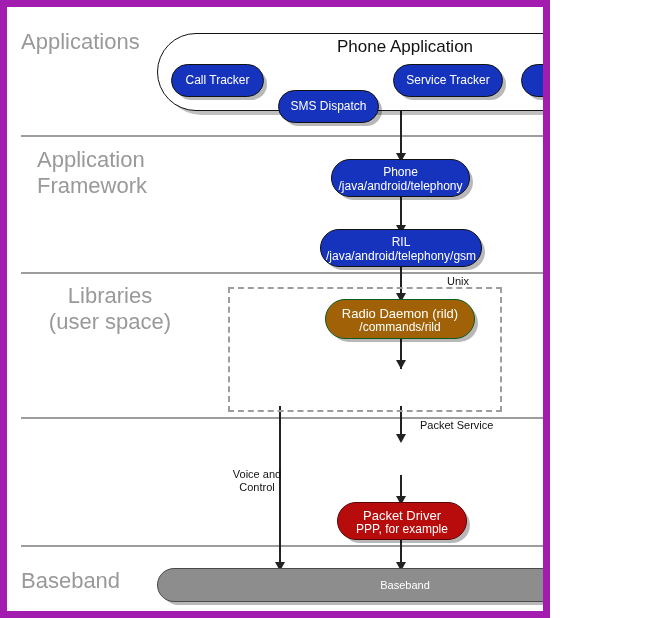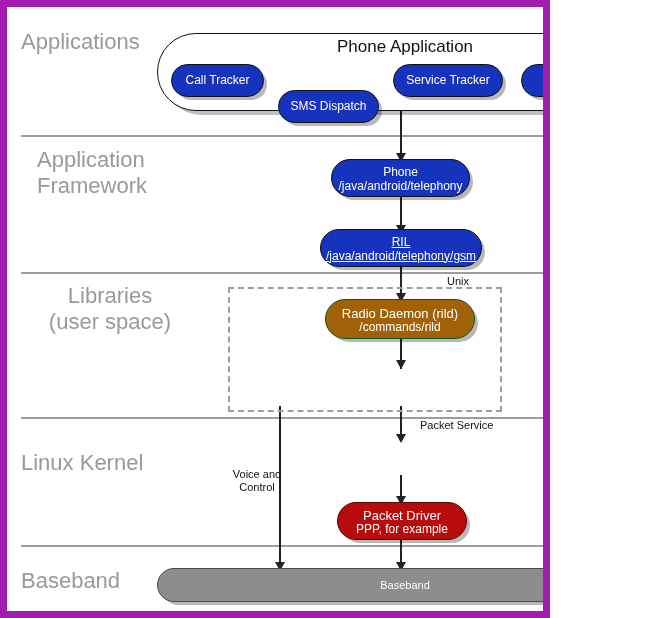--- a/index.html
+++ b/index.html
@@ -76,21 +76,20 @@
   <div class="divider" style="top:128px;"></div>
   <div class="divider" style="top:265px;"></div>
   <div class="divider" style="top:410px;"></div>
   <div class="divider" style="top:538px;"></div>
 
   <div class="layer-label" style="left:14px;top:22px;width:150px;">Applications</div>
   <div class="layer-label" style="left:30px;top:140px;width:160px;">Application
 Framework</div>
   <div class="layer-label center" style="left:8px;top:276px;width:190px;">Libraries
 (user space)</div>
-  <div class="layer-label" style="left:14px;top:443px;width:200px;">Linux Kernel</div>
   <div class="layer-label" style="left:14px;top:561px;width:160px;">Baseband</div>
 
   <div id="phone-app-container"></div>
   <div id="phone-app-title">Phone Application</div>
 
   <div class="node blue" style="left:164px;top:57px;width:93px;height:33px;">
     <span class="t1">Call Tracker</span>
   </div>
   <div class="node blue" style="left:271px;top:57px;width:101px;height:33px;margin-top:26px;">
     <span class="t1">SMS Dispatch</span>
@@ -106,21 +105,21 @@
   <div class="arrowhead" style="left:389px;top:146px;"></div>
 
   <div class="node blue" style="left:324px;top:152px;width:139px;height:38px;">
     <span class="t1">Phone</span>
     <span class="t2">/java/android/telephony</span>
   </div>
 
   <div class="vline" style="left:393px;top:190px;height:32px;"></div>
   <div class="arrowhead" style="left:389px;top:218px;"></div>
 
-  <div class="node blue" style="left:313px;top:222px;width:162px;height:38px;text-decoration:underline;">
+  <div class="node blue" style="left:313px;top:222px;width:162px;height:38px;">
     <span class="t1">RIL</span>
     <span class="t2">/java/android/telephony/gsm</span>
   </div>
 
   <div id="unix-box"></div>
   <div id="unix-label">Unix</div>
 
   <div class="vline" style="left:393px;top:260px;height:30px;"></div>
   <div class="arrowhead" style="left:389px;top:286px;"></div>
 

